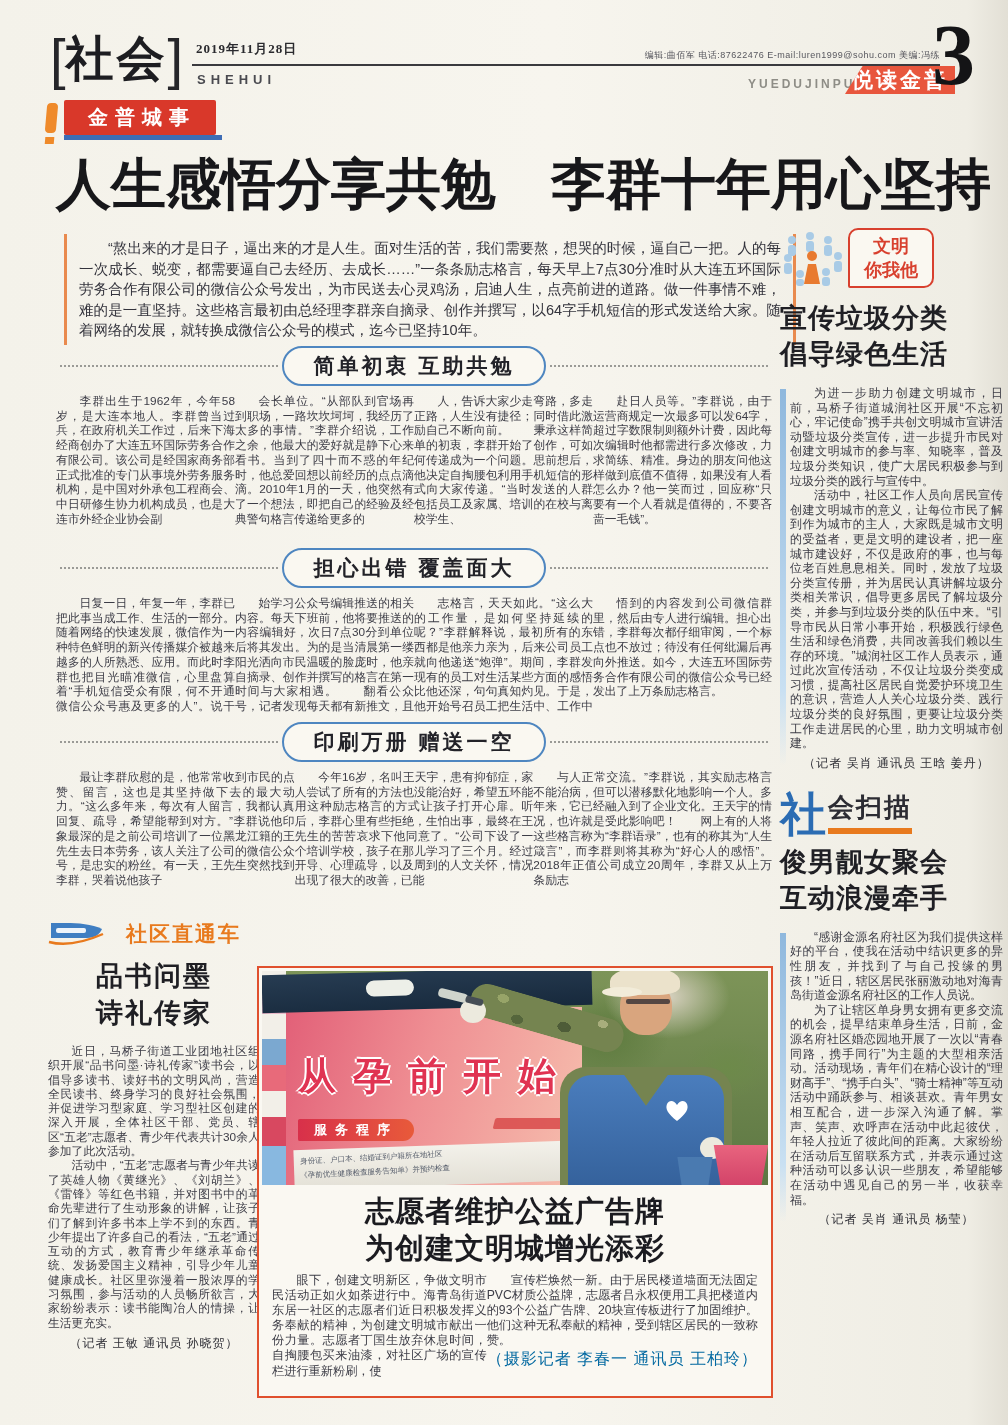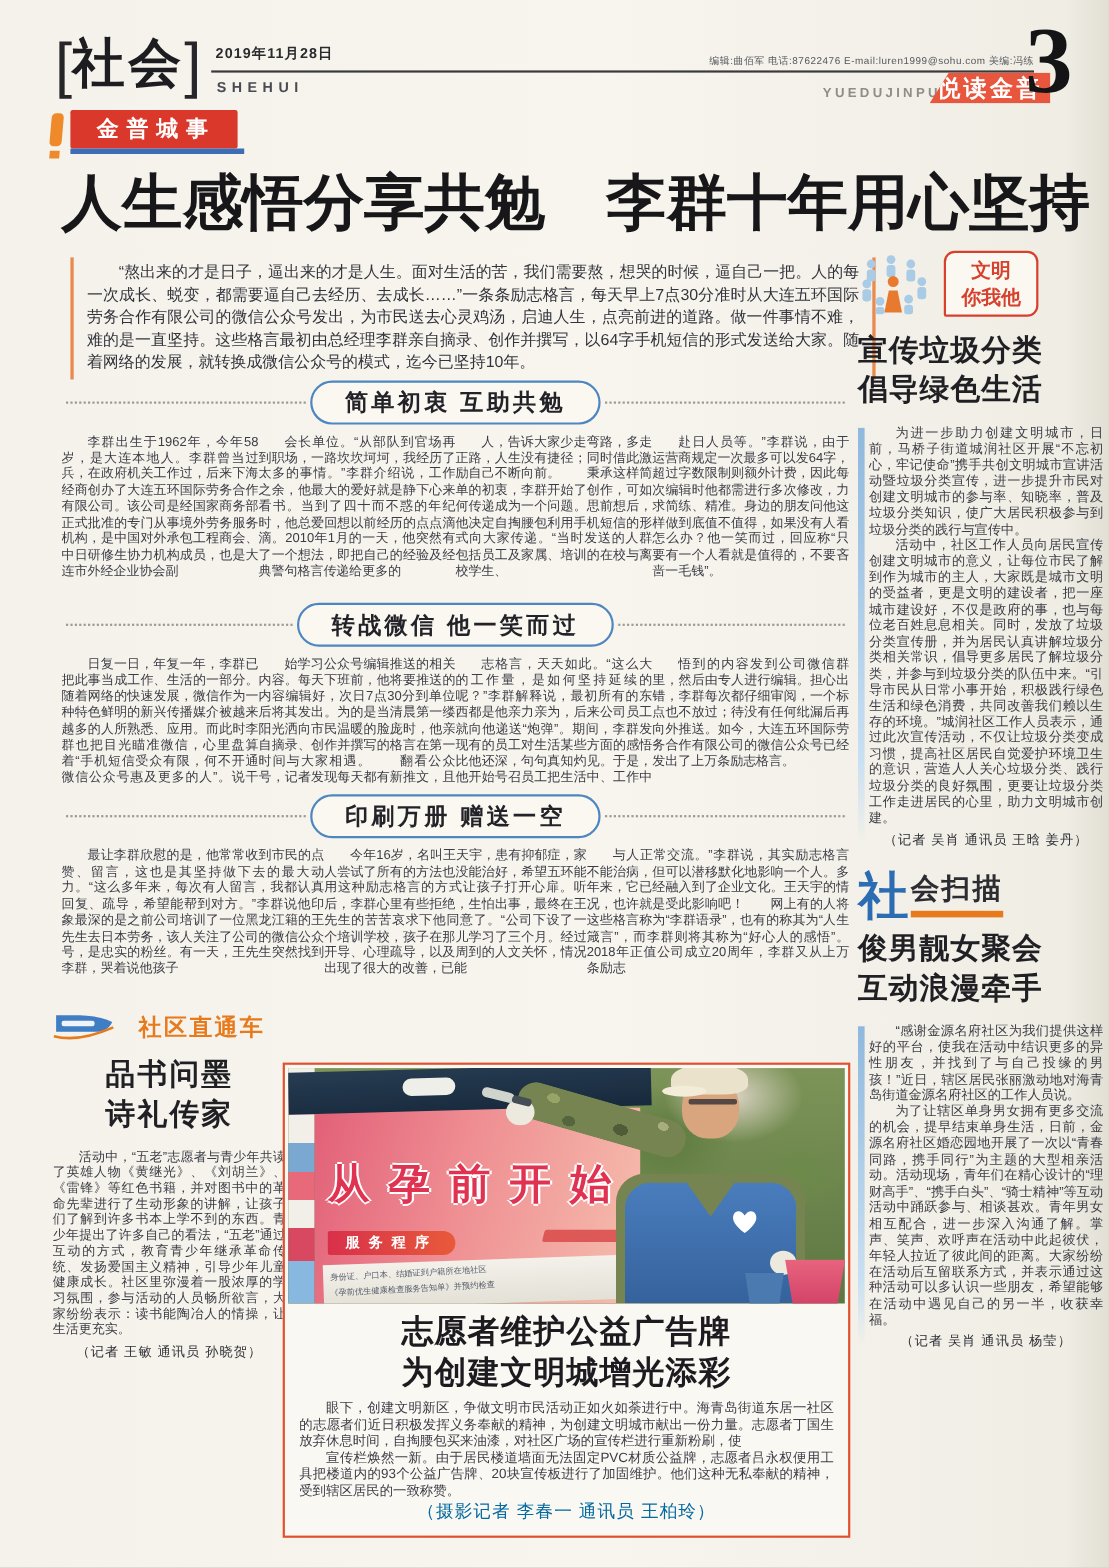--- a/index.html
+++ b/index.html
@@ -4,21 +4,21 @@
 <style>
   html,body{margin:0;padding:0;background:#d8d5cc;}
   .page{position:relative;width:1008px;height:1425px;margin:0 auto;
     background:linear-gradient(90deg,#f4f2ea 0%,#f7f5ee 55%,#efede4 96%,#e2dfd5 100%);
     font-family:"Liberation Sans",sans-serif;overflow:hidden;color:#3c3c46;}
   .abs{position:absolute;}
   
   .mast-left{left:50px;top:30px;display:flex;align-items:flex-start;}
   .bk{font-size:56px;font-weight:200;color:#26262a;line-height:58px;}
   .mast-title{font-size:48px;font-weight:900;letter-spacing:3px;color:#1d1d21;line-height:58px;}
-  .mast-date{left:196px;top:40px;font-family:Liberation Sans, sans-serif;font-weight:bold;font-size:13px;color:#2a2a2e;letter-spacing:1px;}
+  .mast-date{left:196px;top:40px;font-family:Liberation Serif, serif;font-weight:bold;font-size:13px;color:#2a2a2e;letter-spacing:1px;}
   .mast-rule{left:192px;top:64px;width:748px;height:2px;background:#3a3a3e;}
   .mast-pinyin{left:197px;top:72px;font-size:13px;letter-spacing:5px;color:#4a4a50;font-weight:700;}
   .mast-info{left:630px;top:49px;width:310px;text-align:right;font-size:9px;color:#57575e;letter-spacing:0.5px;}
   .brand-py{left:748px;top:77px;font-size:12px;letter-spacing:3px;color:#8e8d86;font-weight:700;}
   .brand-flag{left:845px;top:66px;width:110px;height:28px;background:#e8563d;
     clip-path:polygon(16% 0,100% 0,100% 100%,0 100%);display:flex;align-items:center;justify-content:center;
     color:#fff;font-size:21px;font-weight:700;letter-spacing:3px;}
   .page-num{left:932px;top:12px;font-family:"Liberation Serif",serif;font-size:86px;font-weight:700;color:#141416;line-height:86px;}
   
   .jinpu{left:46px;top:100px;display:flex;align-items:center;}
@@ -37,21 +37,21 @@
   .pill{border:2.5px solid #4e86c0;border-radius:22px;background:#faf8f1;padding:4px 30px;
     font-size:21px;font-weight:800;color:#222228;letter-spacing:3px;white-space:nowrap;}
   .cols{display:flex;gap:0;margin-bottom:8px;}
   .col{flex:1;font-size:11.8px;line-height:14.7px;text-align:justify;color:#3c3c46;overflow:hidden;}
   .col .txt{text-indent:2em;}
   .s1 .col{height:146px;} .s2 .col{height:118px;} .s3 .col{height:188px;}
   .colflex{display:flex;flex-direction:column;}
   .colflex .txt{flex:1;overflow:hidden;}
   
   .sidebar{left:780px;top:228px;width:223px;}
-  .civ-head{display:flex;align-items:center;gap:12px;margin-bottom:12px;}
+  .civ-head{display:flex;align-items:center;gap:2px;margin-bottom:12px;}
   .civ-box{border:2.5px solid #d8402e;border-radius:10px 10px 10px 2px;padding:4px 14px;text-align:center;
     color:#d8402e;font-weight:800;font-size:18px;line-height:24px;display:flex;flex-direction:column;background:#faf8f1;}
   .side-title{font-size:27px;font-weight:900;color:#1f1f24;line-height:36px;letter-spacing:1px;margin:2px 0 14px;}
   .barred{position:relative;padding-left:10px;}
   .barred::before{content:"";position:absolute;left:0;top:3px;bottom:6px;width:6px;
     background:linear-gradient(180deg,#8fb8dd,#c9e0f2 80%,rgba(201,224,242,0));}
   .sidebar p{margin:0;text-indent:2em;text-align:justify;font-size:12px;line-height:14.6px;color:#3c3c46;}
   .side-byline{text-align:center;font-size:12px;color:#2f2f36;letter-spacing:1px;margin-top:4px;}
   .scan-badge{display:flex;align-items:flex-end;margin:18px 0 10px;}
   .scan-big{font-size:46px;font-weight:900;color:#2b6cb3;line-height:40px;}
@@ -99,21 +99,21 @@
   .vest{position:absolute;right:44px;bottom:0;width:156px;height:110px;background:linear-gradient(180deg,#4a7dbd,#35629c);
     border-radius:24px 24px 0 0;clip-path:polygon(0 0,36% 0,50% 28%,64% 0,100% 0,100% 100%,0 100%);}
   .head{position:absolute;right:96px;top:8px;width:52px;height:56px;background:#d9a57e;border-radius:48% 48% 44% 44%;}
   .glasses{position:absolute;right:98px;top:28px;width:44px;height:5px;background:rgba(40,40,48,.75);border-radius:2px;}
   .cap{position:absolute;right:88px;top:-4px;width:70px;height:28px;background:#ebe2cb;border-radius:50% 50% 30% 30%;}
   .cap::after{content:"";position:absolute;left:-8px;bottom:-2px;width:40px;height:10px;background:#f2ecd9;border-radius:50%;}
   .glove-r{position:absolute;right:44px;bottom:26px;width:24px;height:22px;background:#eceade;border-radius:50%;}
   .bucket{position:absolute;right:-4px;bottom:-4px;width:62px;height:44px;background:linear-gradient(180deg,#e8647e,#d14067);clip-path:polygon(6% 0,94% 0,82% 100%,18% 100%);}
   .bucket2{position:absolute;right:52px;bottom:-6px;width:42px;height:34px;background:#4a7ab0;clip-path:polygon(8% 0,92% 0,80% 100%,20% 100%);}
   .ph-title{text-align:center;font-size:29px;font-weight:900;line-height:37px;margin:8px 0 6px;color:#1b1b20;letter-spacing:1px;}
-  .caption-cols{display:flex;padding:0 10px;flex-direction:column;}
+  .caption-cols{display:flex;padding:0 10px;}
   .cap-col{flex:1;font-size:12.2px;line-height:15.1px;text-align:justify;color:#3c3c46;}
   .cap-col .txt{text-indent:2em;}
   .cap-byline{text-align:center;font-size:16px;color:#0369a1;letter-spacing:1px;margin-top:3px;white-space:nowrap;}
 </style>
 </head>
 <body>
 
 <div class="page">
 
   <div class="abs mast-left">
@@ -155,21 +155,21 @@
         </div>
       <div class="col">
           <div class="txt">人，告诉大家少走弯路，多走正路，人生没有捷径；同时借此激励自己不断向前。　　秉承这样简单的初衷，李群开始了创作，可如何传递成为一个问题。思前想后，他决定自掏腰包利用手机短信的形式向大家传递。“当时发送的人群包括员工及家属、培训的在校与离校学生、</div>
         </div>
       <div class="col">
           <div class="txt">赴日人员等。”李群说，由于运营商规定一次最多可以发64字，超过字数限制则额外计费，因此每次编辑时他都需进行多次修改，力求简练、精准。身边的朋友问他这样做到底值不值得，如果没有人看怎么办？他一笑而过，回应称“只要有一个人看就是值得的，不要吝啬一毛钱”。</div>
         </div>
     </div>
     <div class="pill-row">
       <i class="dots"></i>
-      <span class="pill">转战微信 他一笑而过</span>
+      <span class="pill">担心出错 覆盖面大</span>
       <i class="dots"></i>
     </div>
     <div class="cols s2">
       <div class="col">
           <div class="txt">日复一日，年复一年，李群已把此事当成工作、生活的一部分。随着网络的快速发展，微信作为一种特色鲜明的新兴传播媒介被越来越多的人所熟悉、应用。而此时李群也把目光瞄准微信，心里盘算着“手机短信受众有限，何不开通微信公众号惠及更多的人”。说干就干，李群开</div>
         </div>
       <div class="col">
           <div class="txt">始学习公众号编辑推送的相关内容。每天下班前，他将要推送的内容编辑好，次日7点30分到单位后将其发出。为的是当清晨第一缕阳光洒向市民温暖的脸庞时，他亲自摘录、创作并撰写的格言在第一时间与大家相遇。　　翻看公众号，记者发现每天都有新推文，且每次发5条励</div>
         </div>
       <div class="col">
@@ -256,20 +256,21 @@
         <path d="M3 17 h36 c8 0 13-4 15-9 c-10-5-24-6-36-6 h-15 z" fill="#3f7ec2"></path>
         <rect x="8" y="7" width="30" height="5" rx="2" fill="#eef4fa"></rect>
         <path d="M1 21 q22 6 54-8" stroke="#e87a1e" stroke-width="2.4" fill="none"></path>
       </svg>
       <span class="train-label">社区直通车</span>
     </div>
     <div class="comm-title">
       <div>品书问墨</div>
       <div>诗礼传家</div>
     </div>
+    <p>近日，马桥子街道工业团地社区组织开展“品书问墨·诗礼传家”读书会，以倡导多读书、读好书的文明风尚，营造全民读书、终身学习的良好社会氛围，并促进学习型家庭、学习型社区创建的深入开展，全体社区干部、党员、辖区“五老”志愿者、青少年代表共计30余人参加了此次活动。</p>
     <p>活动中，“五老”志愿者与青少年共读了英雄人物《黄继光》、《刘胡兰》、《雷锋》等红色书籍，并对图书中的革命先辈进行了生动形象的讲解，让孩子们了解到许多书本上学不到的东西。青少年提出了许多自己的看法，“五老”通过互动的方式，教育青少年继承革命传统、发扬爱国主义精神，引导少年儿童健康成长。社区里弥漫着一股浓厚的学习氛围，参与活动的人员畅所欲言，大家纷纷表示：读书能陶冶人的情操，让生活更充实。</p>
     <div class="comm-byline">（记者 王敏 通讯员 孙晓贺）</div>
   </div>
 
   <div class="abs photo-box">
     <div class="photo">
       <div class="strip"></div>
       <div class="board">
         <div class="board-text">从孕前开始</div>
         <div class="ribbon">服务程序</div>

